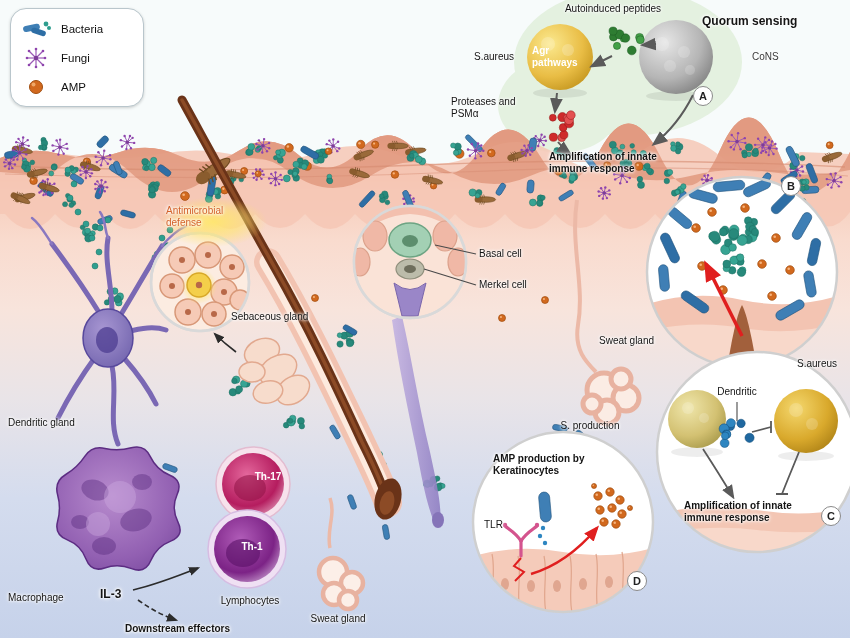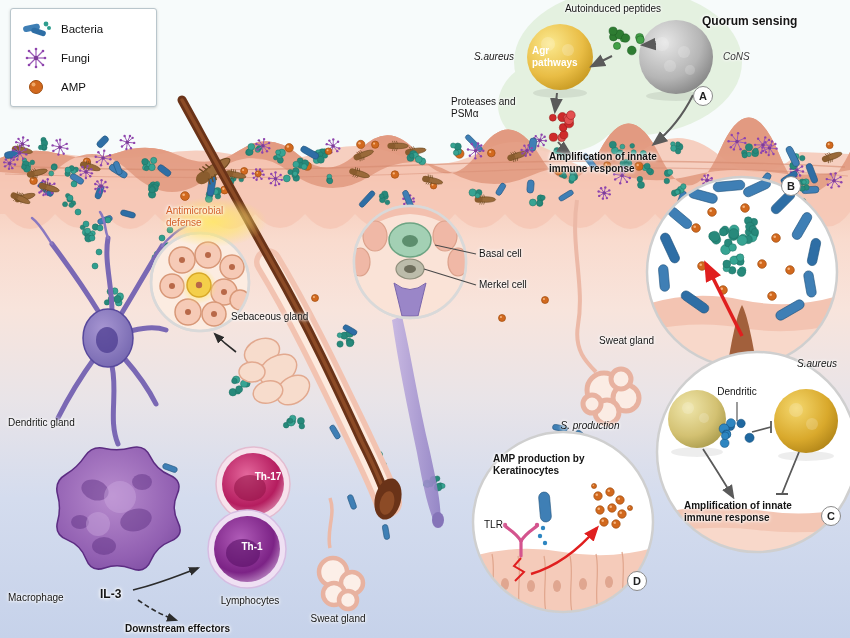--- a/index.html
+++ b/index.html
@@ -6,29 +6,29 @@
   body{background:#ffffff}
   #stage{position:relative;width:850px;height:638px;overflow:hidden;
          font-family:"Liberation Sans",sans-serif;background:#f7fbfb}
   #art{position:absolute;left:0;top:0}
   .lbl{position:absolute;font-size:10px;line-height:1.18;color:#141414;white-space:nowrap;
        text-shadow:0 0 3px #fff,0 0 3px #fff,0 0 5px #fff}
   .wrap{white-space:normal;}
   .cx{transform:translateX(-50%)}
   .cxy{transform:translate(-50%,-50%)}
   .b{font-weight:bold}
-  .i{font-style:italic}
+  .i{}
   .white{color:#fff;text-shadow:none}
   .orange{color:#d4622a}
   .sz12{font-size:12px}
   .badge{position:absolute;width:20px;height:20px;border-radius:50%;background:#fff;
          border:1.5px solid #8a8a8a;color:#222;font-size:11px;font-weight:bold;
          display:flex;align-items:center;justify-content:center}
-  #legend{position:absolute;left:10px;top:8px;width:147px;background:#fff;
-          border:1px solid #b9c6cc;border-radius:3px;padding:5px 8px;
+  #legend{position:absolute;left:10px;top:8px;width:134px;background:#fff;
+          border:1px solid #b9c6cc;border-radius:16px;padding:5px 8px;
           box-shadow:0 1px 3px rgba(0,0,0,.18)}
   .lrow{display:flex;align-items:center;gap:8px;height:29px}
   .ltext{font-size:11.5px;color:#111}
   .licon{width:34px;display:flex;justify-content:center}
 </style>
 </head>
 <body>
 
 <div id="stage">
 
@@ -1589,21 +1589,21 @@
       </svg>
         </span>
     <span class="ltext">AMP</span>
   </div>
 </div>
 
 <div class="lbl cx" style="left:613px;top:3px">Autoinduced peptides</div>
 <div class="lbl b sz12" style="left:702px;top:14px">Quorum sensing</div>
 <div class="lbl i cx" style="left:494px;top:51px">S.aureus</div>
 <div class="lbl b white wrap cxy" style="left:560px;top:57px;width:56px">Agr pathways</div>
-<div class="lbl i" style="left:723px;top:51px;color:#3a3a3a">CoNS</div>
+<div class="lbl i" style="left:752px;top:51px;color:#3a3a3a">CoNS</div>
 <div class="lbl wrap cx" style="left:492px;top:96px;width:82px">Proteases and PSMα</div>
 <div class="lbl b wrap cx" style="left:623px;top:151px;width:148px">Amplification of innate immune response</div>
 <div class="badge" style="left:693px;top:86px">A</div>
 <div class="badge" style="left:781px;top:176px">B</div>
 <div class="lbl i" style="left:797px;top:358px">S.aureus</div>
 <div class="lbl cx" style="left:737px;top:386px">Dendritic</div>
 <div class="lbl b wrap cx" style="left:749px;top:500px;width:130px">Amplification of innate immune response</div>
 <div class="badge" style="left:821px;top:506px">C</div>
 <div class="lbl i cx" style="left:590px;top:420px">S. production</div>
 <div class="lbl b wrap cx" style="left:557px;top:453px;width:128px">AMP production by Keratinocytes</div>

